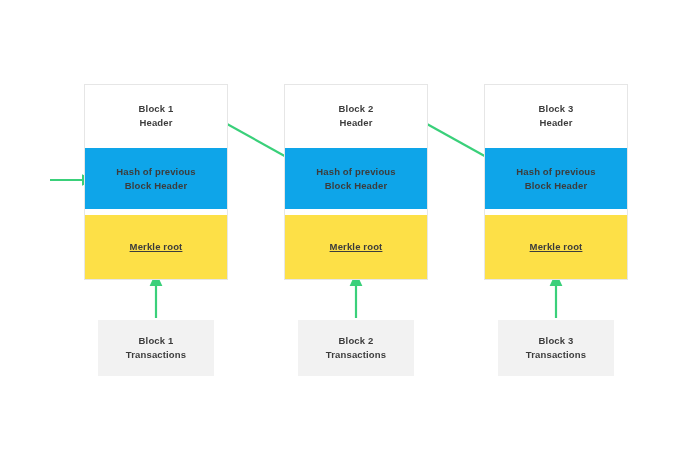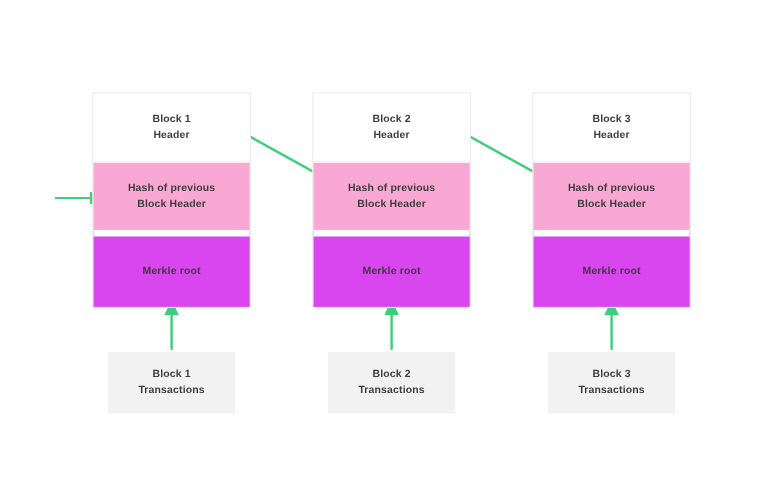--- a/index.html
+++ b/index.html
@@ -46,27 +46,28 @@
     font-weight: bold;
     letter-spacing: 0.15px;
     line-height: 14px;
   }
   .cell-header {
     height: 62px;
     background: #ffffff;
   }
   .cell-hash {
     height: 62px;
-    background: #f9a8d4;
+    background: #0ea5e9;
     border-top: 1px solid #ffffff;
   }
   .cell-merkle {
     height: 70px;
-    background: #d946ef;
+    background: #fde047;
     border-top: 6px solid #ffffff;
+    text-decoration: underline;
   }
   .tx-box {
     position: absolute;
     width: 116px;
     height: 56px;
     background: #f2f2f2;
     box-sizing: border-box;
     display: flex;
     flex-direction: column;
     align-items: center;

